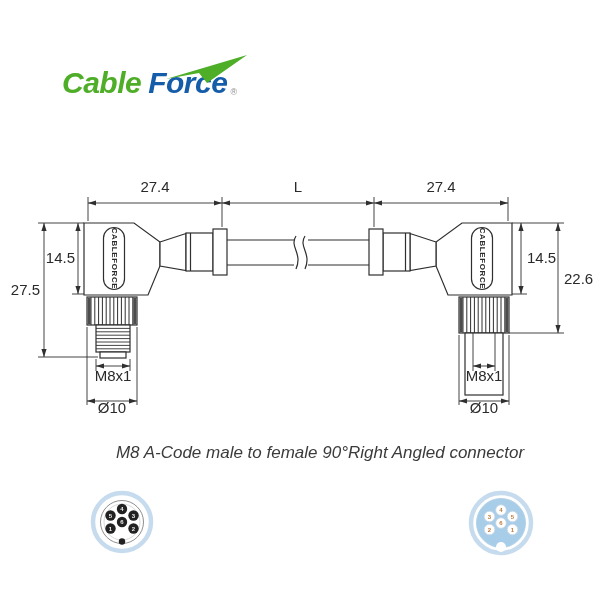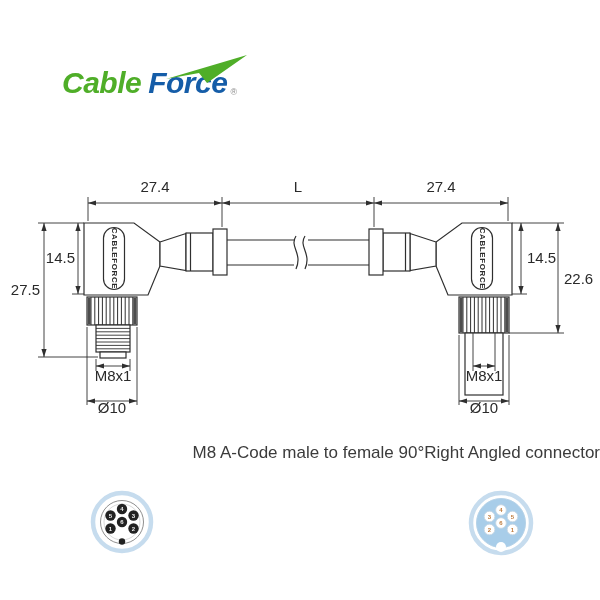--- a/index.html
+++ b/index.html
@@ -7,22 +7,22 @@
         font-family:"Liberation Sans",sans-serif;}
   
   .logo{position:absolute;left:62px;top:66px;font-style:italic;font-weight:bold;
         font-size:30px;letter-spacing:-0.5px;white-space:nowrap;}
   .logo .cable{color:#4fae28;}
   .logo .force{color:#155da8;margin-left:7px;}
   .logo .reg{font-size:9px;color:#8a8a8a;font-style:normal;font-weight:normal;
         vertical-align:baseline;position:relative;top:2px;margin-left:3px;}
   .logo-arrow{position:absolute;left:158px;top:50px;}
   
-  .caption{position:absolute;left:0;right:0;top:443px;text-align:right;
-        padding-left:40px;font-size:17px;color:#3b3b3b;}
+  .caption{position:absolute;left:0;right:0;top:443px;text-align:center;
+        padding-left:40px;font-size:17px;color:#3b3b3b;font-style:italic;}
   
   .drawing{position:absolute;left:0;top:0;}
   svg text{font-family:"Liberation Sans",sans-serif;}
   .dimtxt{font-size:15px;fill:#2a2a2a;}
   .bodytxt{font-size:8px;font-weight:bold;fill:#2a2a2a;letter-spacing:0.6px;}
   .pintxt-m{font-size:6px;font-weight:bold;fill:#f0f0f0;}
   .pintxt-f{font-size:6px;font-weight:bold;fill:#bf7c3e;}
 </style>
 </head>
 <body>

